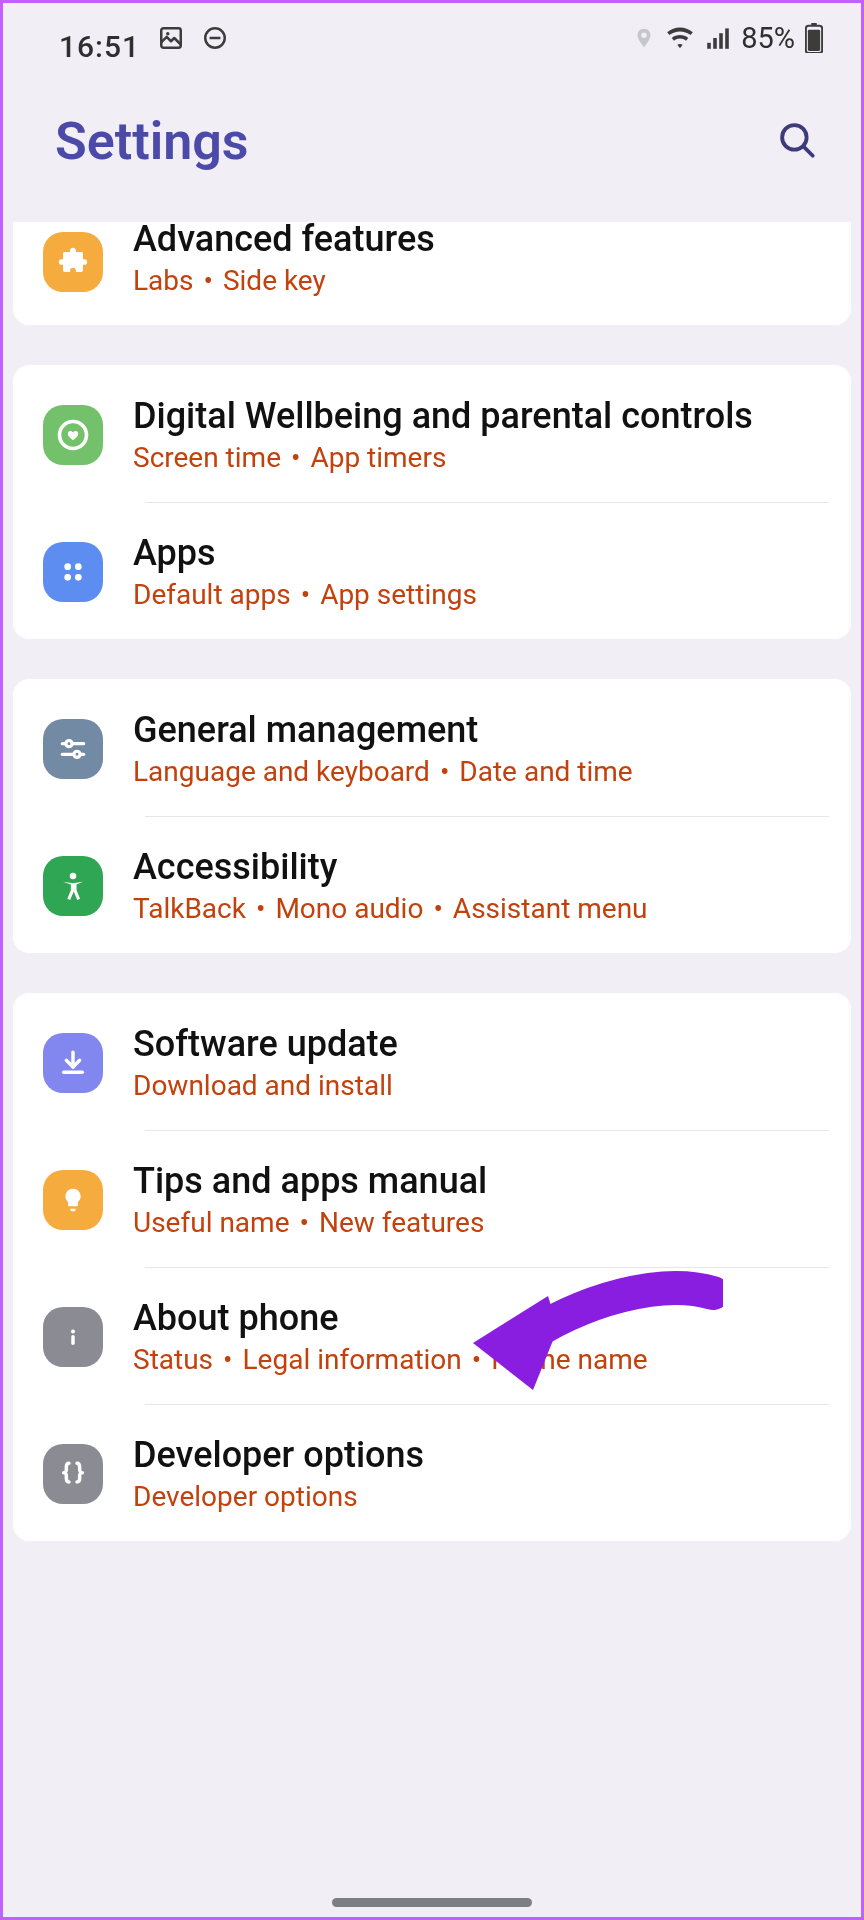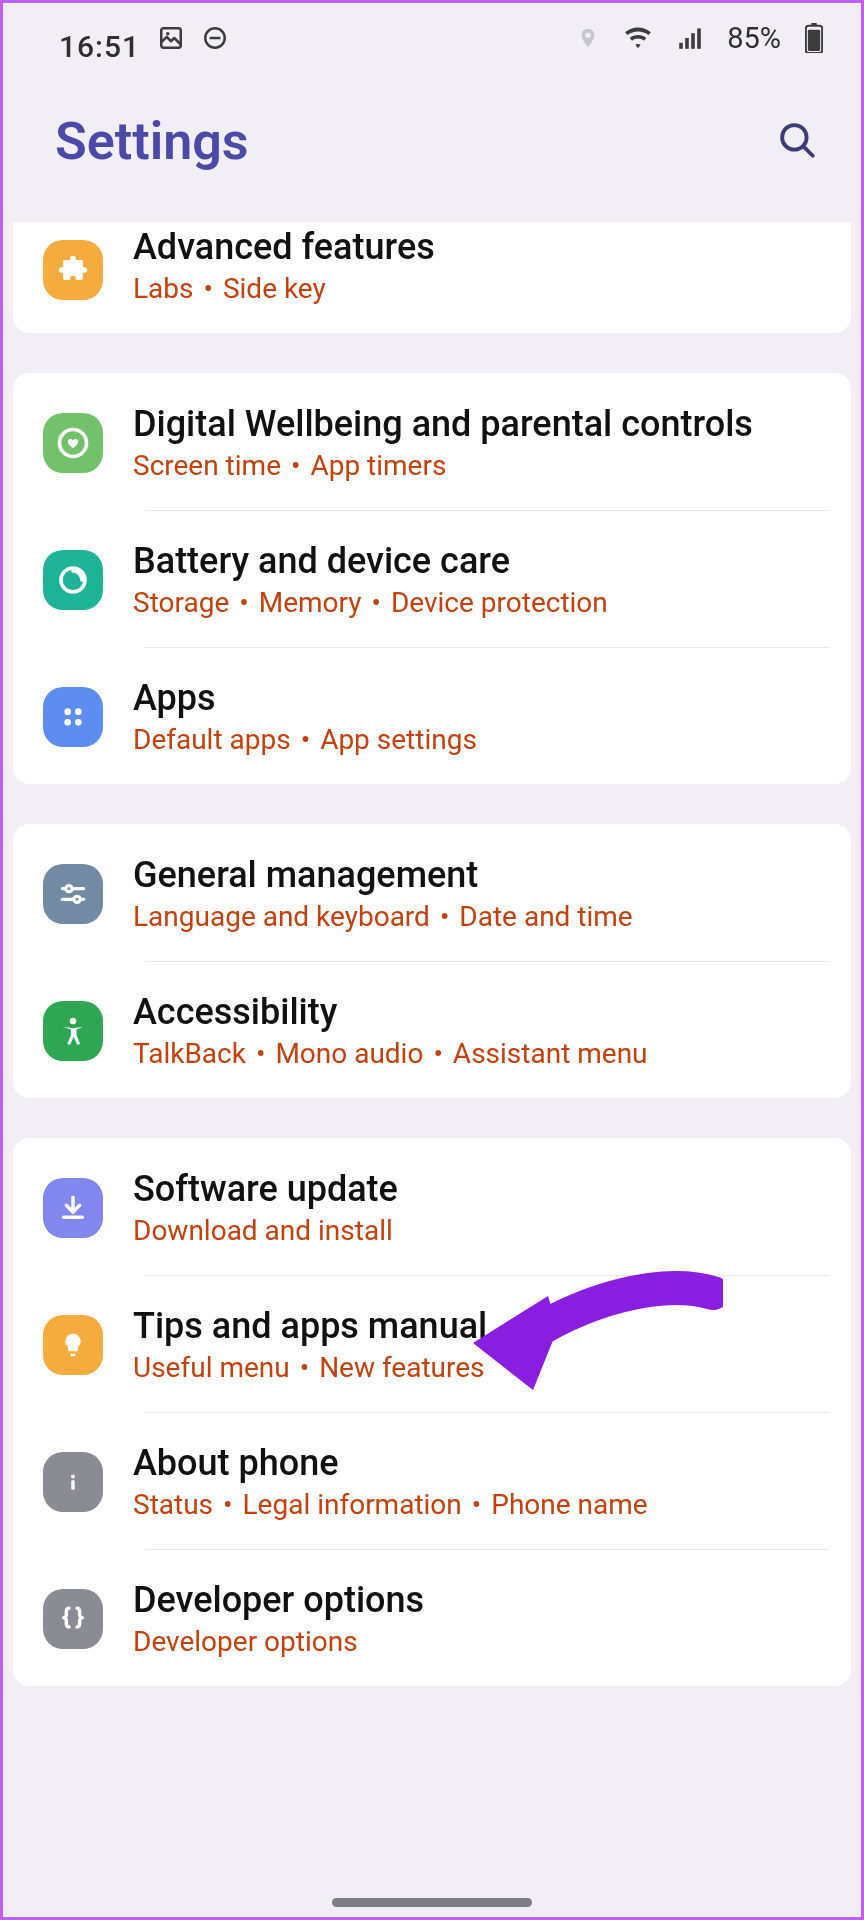--- a/index.html
+++ b/index.html
@@ -20,21 +20,21 @@
   .status-bar {
     display: flex;
     align-items: center;
     justify-content: space-between;
     padding: 12px 38px 10px 56px;
     height: 68px;
     font-size: 28px;
     color: #3c3c3c;
   }
   .status-left { display:flex; align-items:center; gap: 18px; }
-  .status-right { display:flex; align-items:center; gap: 24px; }
+  .status-right { display:flex; align-items:center; gap: 10px; }
   .status-time { font-size: 30px; font-weight: 500; letter-spacing: 1px; color:#2f2f2f;margin-top:16px;}
   .sicon { display:inline-flex; align-items:center; justify-content:center; }
 
   
   .header {
     display:flex;
     align-items:center;
     justify-content:space-between;
     padding: 40px 36px 50px 52px;
   }
@@ -52,21 +52,21 @@
 
   
   .section {
     margin: 0 10px 40px 10px;
     background: #ffffff;
     border-radius: 16px;
   }
   .section.cut-top {
     border-top-left-radius: 0;
     border-top-right-radius: 0;
-    padding-top: 12px;
+    padding-top: 4px;
   }
 
   
   .item {
     display:flex;
     align-items:center;
     gap: 30px;
     padding: 30px 30px 28px 30px;
     position:relative;
   }
@@ -205,34 +205,20 @@
         </svg>
     </div>
     <div class="item-text">
       <div class="item-title">Digital Wellbeing and parental controls</div>
       <div class="item-sub">
         <span>Screen time</span><span class="dot-sep">•</span><span>App timers</span>
       </div>
     </div>
   </div>
   <div class="item">
-    <div class="icon-tile" style="background:#1eb396">
-      <svg width="36" height="36" viewBox="0 0 24 24" fill="none" stroke="#fff" stroke-width="2.4" stroke-linecap="round">
-          <circle cx="12" cy="12" r="8"></circle>
-          <path d="M12 6a6 6 0 016 6"></path>
-        </svg>
-    </div>
-    <div class="item-text">
-      <div class="item-title">Battery and device care</div>
-      <div class="item-sub">
-        <span>Storage</span><span class="dot-sep">•</span><span>Memory</span><span class="dot-sep">•</span><span>Device protection</span>
-      </div>
-    </div>
-  </div>
-  <div class="item">
     <div class="icon-tile" style="background:#5e8df1">
       <svg width="32" height="32" viewBox="0 0 24 24" fill="#fff">
           <circle cx="8" cy="8" r="2.5"></circle>
           <circle cx="16" cy="8" r="2.5"></circle>
           <circle cx="8" cy="16" r="2.5"></circle>
           <circle cx="16" cy="16" r="2.5"></circle>
         </svg>
     </div>
     <div class="item-text">
       <div class="item-title">Apps</div>
@@ -294,21 +280,21 @@
   </div>
   <div class="item">
     <div class="icon-tile" style="background:#f6ab3f">
       <svg width="30" height="34" viewBox="0 0 24 24" fill="#fff">
           <path d="M12 3a6 6 0 00-4 10.5V16a1 1 0 001 1h6a1 1 0 001-1v-2.5A6 6 0 0012 3zm-2 16h4v1a1 1 0 01-1 1h-2a1 1 0 01-1-1v-1z"></path>
         </svg>
     </div>
     <div class="item-text">
       <div class="item-title">Tips and apps manual</div>
       <div class="item-sub">
-        <span>Useful menu</span><span class="dot-sep">•</span><span>New features</span>
+        <span>Useful name</span><span class="dot-sep">•</span><span>New features</span>
       </div>
     </div>
   </div>
   <div class="item">
     <div class="icon-tile" style="background:#8b8b93">
       <svg width="30" height="30" viewBox="0 0 24 24" fill="#fff">
           <circle cx="12" cy="12" r="10" fill="none" stroke="#fff" stroke-width="0"></circle>
           <circle cx="12" cy="12" r="10" fill="#8b8b93"></circle>
           <circle cx="12" cy="12" r="10" fill="none"></circle>
           <circle cx="12" cy="7.5" r="1.6"></circle>

